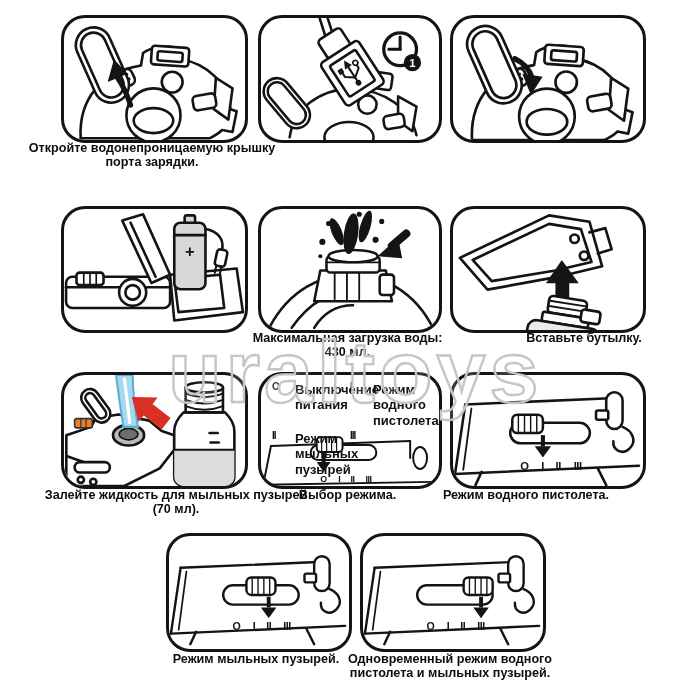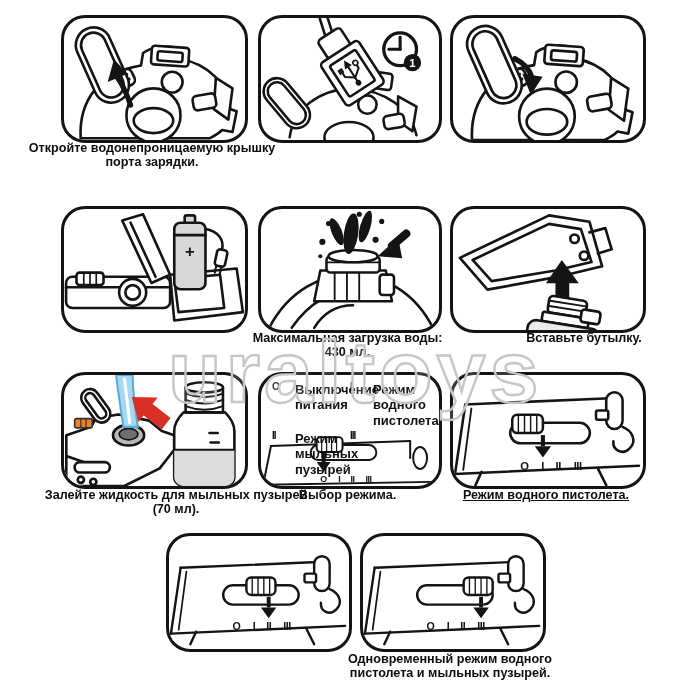--- a/index.html
+++ b/index.html
@@ -327,21 +327,21 @@
       <g>
         <rect class="blk" x="86" y="58" width="4" height="11"></rect>
         <polygon class="blk" points="80,69 96,69 88,80"></polygon>
       </g>
       <text x="70" y="92" text-anchor="middle" font-size="11" font-weight="bold" fill="#141414">O</text>
       <text x="88" y="92" text-anchor="middle" font-size="11" font-weight="bold" fill="#141414">I</text>
       <text x="103" y="92" text-anchor="middle" font-size="11" font-weight="bold" letter-spacing="-0.5" fill="#141414">II</text>
       <text x="122" y="92" text-anchor="middle" font-size="11" font-weight="bold" letter-spacing="-0.5" fill="#141414">III</text>
     </svg>
   </div>
-  <div class="caption" style="left:440px;top:488px;width:212px;text-decoration:underline;">Режим водного пистолета.</div>
+  <div class="caption" style="left:420px;top:488px;width:212px;">Режим водного пистолета.</div>
 
   <div class="panel" style="left:166px;top:533px;width:180px;height:113px;">
     <svg viewBox="0 0 186 107">
       <g>
         <path class="ln" d="M12,28 L154,22"></path>
         <path class="ln" d="M12,28 L2,96"></path>
         <path class="ln" d="M18,32 L10,92" style="stroke-width:1.8"></path>
         <path class="ln" d="M2,96 L182,88"></path>
         <path class="ln" d="M28,94 L22,107"></path>
         <path class="ln" d="M142,91 L150,107"></path>
@@ -360,20 +360,21 @@
       <g>
         <rect class="blk" x="101" y="58" width="4" height="11"></rect>
         <polygon class="blk" points="95,69 111,69 103,80"></polygon>
       </g>
       <text x="70" y="92" text-anchor="middle" font-size="11" font-weight="bold" fill="#141414">O</text>
       <text x="88" y="92" text-anchor="middle" font-size="11" font-weight="bold" fill="#141414">I</text>
       <text x="103" y="92" text-anchor="middle" font-size="11" font-weight="bold" letter-spacing="-0.5" fill="#141414">II</text>
       <text x="122" y="92" text-anchor="middle" font-size="11" font-weight="bold" letter-spacing="-0.5" fill="#141414">III</text>
     </svg>
   </div>
+  <div class="caption" style="left:146px;top:652px;width:220px;">Режим мыльных пузырей.</div>
 
   <div class="panel" style="left:360px;top:533px;width:180px;height:113px;">
     <svg viewBox="0 0 186 107">
       <g>
         <path class="ln" d="M12,28 L154,22"></path>
         <path class="ln" d="M12,28 L2,96"></path>
         <path class="ln" d="M18,32 L10,92" style="stroke-width:1.8"></path>
         <path class="ln" d="M2,96 L182,88"></path>
         <path class="ln" d="M28,94 L22,107"></path>
         <path class="ln" d="M142,91 L150,107"></path>

